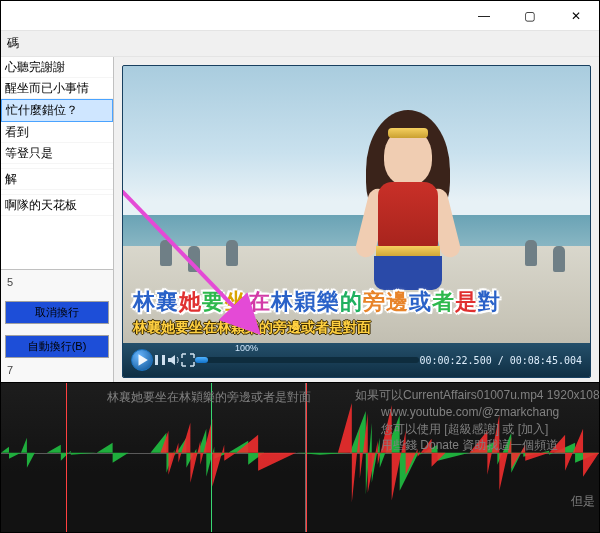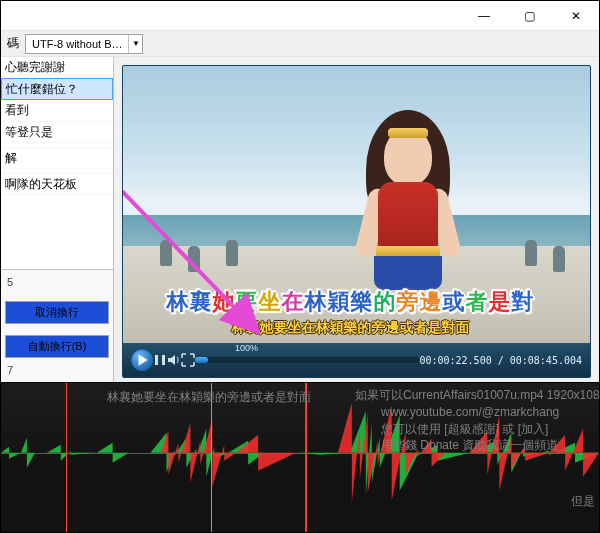--- a/index.html
+++ b/index.html
@@ -35,21 +35,21 @@
   .face{position:absolute;left:46px;top:18px;width:48px;height:58px;border-radius:48% 48% 45% 45%;background:#f0cdb2}
   .tiara{position:absolute;left:50px;top:18px;width:40px;height:10px;background:linear-gradient(#f5d060,#caa030);border-radius:4px}
   .torso{position:absolute;left:40px;top:72px;width:60px;height:70px;background:linear-gradient(#c93028,#a5231c);border-radius:14px 14px 8px 8px}
   .belt{position:absolute;left:38px;top:136px;width:64px;height:12px;background:linear-gradient(#f5d060,#caa030)}
   .skirt{position:absolute;left:36px;top:146px;width:68px;height:34px;background:#2a4aa8;border-radius:0 0 10px 10px}
   .arm{position:absolute;top:78px;width:20px;height:70px;background:#f0cdb2;border-radius:10px}
   .arm.l{left:24px;transform:rotate(14deg)}
   .arm.r{left:96px;transform:rotate(-14deg)}
   .person-bg{position:absolute;width:12px;height:26px;background:#6f7f86;border-radius:5px 5px 2px 2px;top:56%}
   
-  .subs{position:absolute;left:0;right:12px;bottom:40px;text-align:center;padding:0 10px}
+  .subs{position:absolute;left:0;right:12px;bottom:40px;padding:0 10px}
   .subline1{font-size:22px;font-weight:900;letter-spacing:1px;white-space:nowrap;text-shadow:0 0 4px #fff,-2px 0 #fff,2px 0 #fff,0 -2px #fff,0 2px #fff,-2px -2px #fff,2px 2px #fff}
   .subline2{font-size:14px;font-weight:700;color:#ffd040;text-shadow:-1px 0 #3a2a00,1px 0 #3a2a00,0 -1px #3a2a00,0 1px #3a2a00;margin-top:2px}
   
   .ctrlbar{position:absolute;left:0;right:0;bottom:0;height:34px;background:linear-gradient(#25506b,#0f2f44);display:flex;align-items:center;padding:0 8px;color:#dfeefc;font-size:10px}
   .playbtn{width:22px;height:22px;border-radius:50%;background:radial-gradient(circle at 35% 30%,#69b7ff,#0a4f90);display:flex;align-items:center;justify-content:center;border:1px solid #1a72c0}
   .playbtn svg{display:block}
   .icon{width:14px;height:14px;opacity:.92}
   .prog{flex:1 1 auto;height:6px;background:#0e2c3d;border-radius:3px;position:relative}
   .prog .fill{position:absolute;left:0;top:0;bottom:0;width:6%;background:linear-gradient(#4fb2ff,#1172c9);border-radius:3px}
   .annot100{position:absolute;left:40px;top:-14px;font-size:9px;color:#cfe6fa}
@@ -77,31 +77,28 @@
     <div class="titlebtn">
         <span>▢</span>
       </div>
     <div class="titlebtn close">
         <span>✕</span>
       </div>
   </div>
 
   <div class="toolbar">
     <span>碼</span>
-    <div class="combo">
-      <span>UTF-8 without B…</span>
-      <span class="dd">▼</span>
-    </div>
   </div>
 
   <div class="mainrow">
 
     <div class="sidebar">
       <div class="sublist">
         <div>心聽完謝謝</div>
+        <div>醒坐而已小事情</div>
         <div class="sel">忙什麼錯位？</div>
         <div>看到</div>
         <div>等登只是</div>
         <div></div>
         <div>解</div>
         <div></div>
         <div>啊隊的天花板</div>
       </div>
       <div class="wrapbox">
         <div class="num">5</div>

